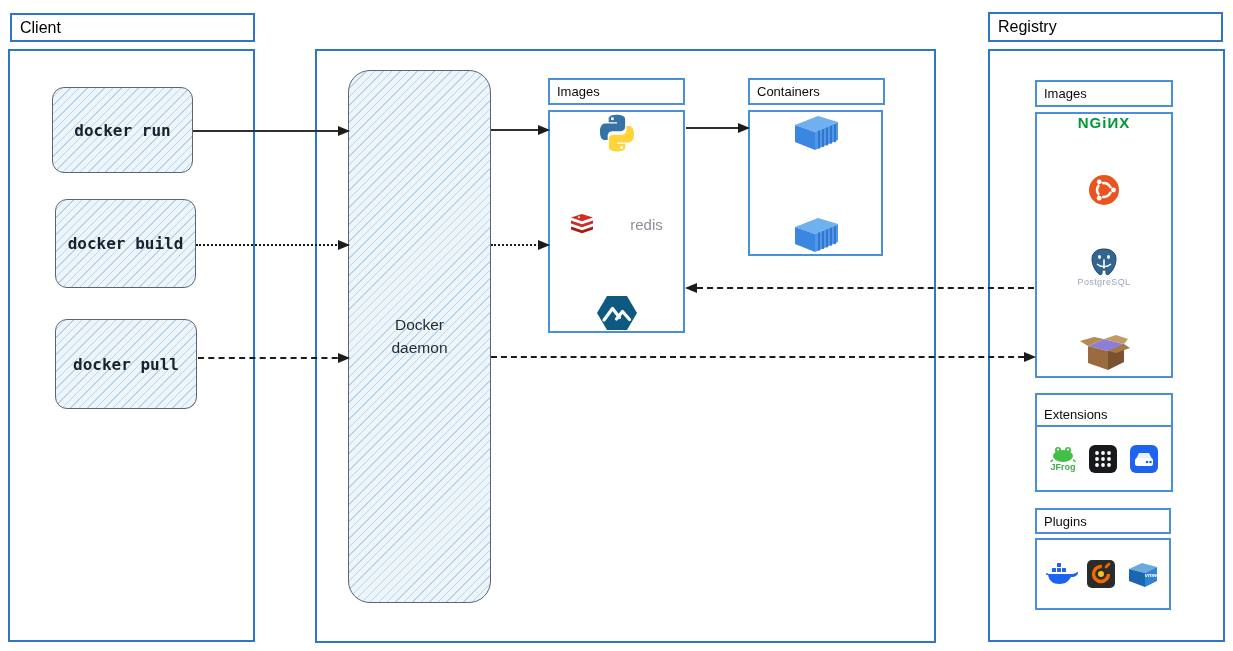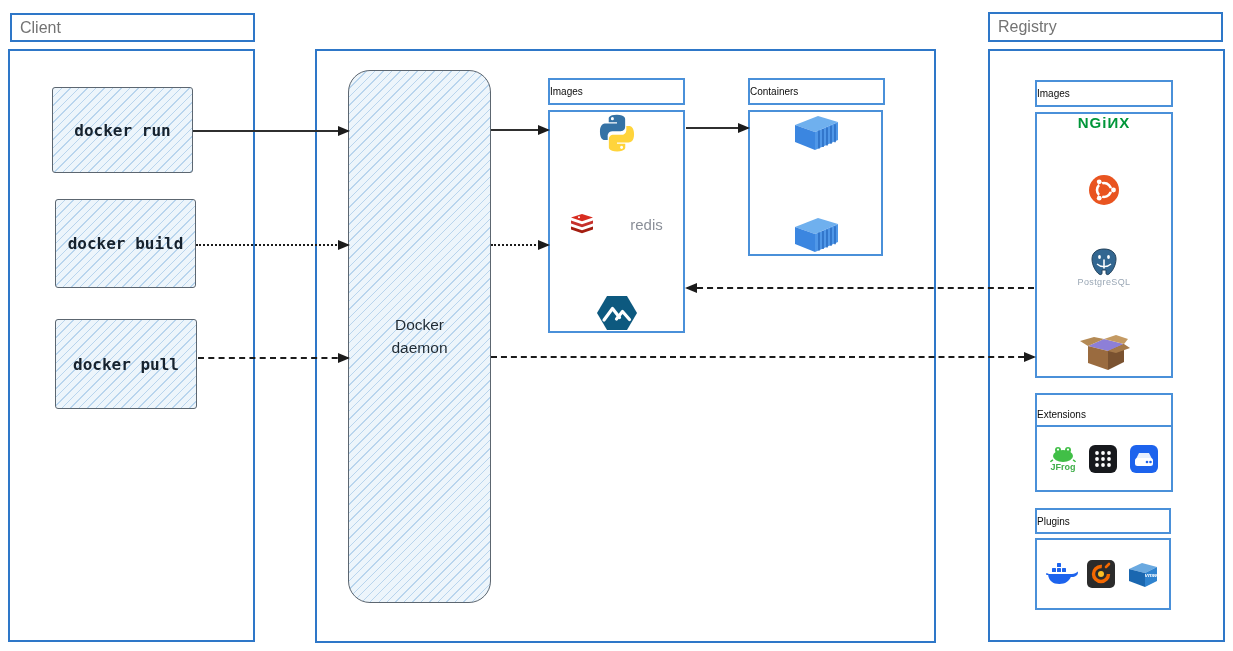--- a/index.html
+++ b/index.html
@@ -2,32 +2,32 @@
 <html><head>
 <meta charset="utf-8">
 <style>
   html,body{margin:0;padding:0;background:#ffffff;}
   #stage{position:relative;width:1233px;height:651px;background:#ffffff;overflow:hidden;
          font-family:"Liberation Sans", sans-serif;color:#111;}
 
   
   .title-box{position:absolute;background:#fff;border:2px solid #2e77c8;
              display:flex;align-items:center;padding-left:8px;box-sizing:border-box;
-             font-size:16px;color:#737373;}
+             font-size:16px;color:#000000;}
   .outer-box{position:absolute;border:2px solid #2e77c8;box-sizing:border-box;background:#fff;}
   .sub-title{position:absolute;background:#fff;border:2px solid #4a90d9;
-             display:flex;align-items:center;box-sizing:border-box;
-             font-size:10px;color:#0b0b0b;}
+             display:flex;align-items:center;padding-left:7px;box-sizing:border-box;
+             font-size:13px;color:#0b0b0b;}
   .sub-body{position:absolute;background:#fff;border:2px solid #4a90d9;box-sizing:border-box;
             display:flex;}
 
   .hatch{background-color:#edf5fb;
          background-image:repeating-linear-gradient(135deg, rgba(141,186,226,.55) 0px, rgba(141,186,226,.55) 1px, transparent 1px, transparent 6px);}
 
-  .cmd{position:absolute;border:1.6px solid #5c6670;border-radius:3px;box-sizing:border-box;
+  .cmd{position:absolute;border:1.6px solid #5c6670;border-radius:12px;box-sizing:border-box;
        display:flex;align-items:center;justify-content:center;
        font-family:"DejaVu Sans Mono", monospace;font-size:16px;font-weight:600;color:#16222e;}
 
   .daemon{position:absolute;border:1.8px solid #5c6670;border-radius:22px;box-sizing:border-box;
           display:flex;align-items:center;justify-content:center;}
   .daemon-label{width:80px;text-align:center;font-size:15.5px;color:#1f2a33;line-height:1.45;}
 
   
   .arrow{position:absolute;height:0;z-index:6;}
   .arrow.solid{border-top:2.4px solid #2f2f2f;}

